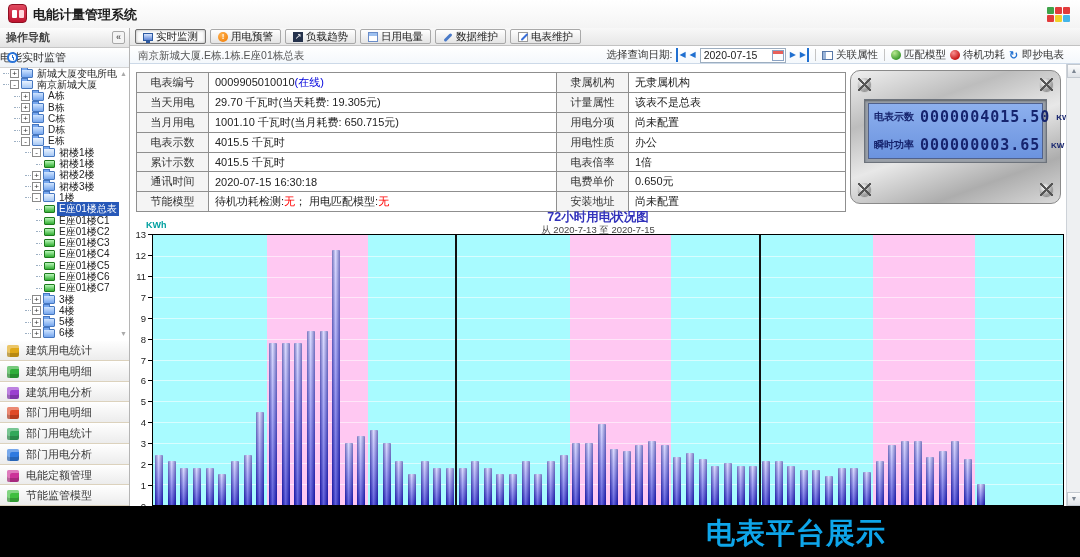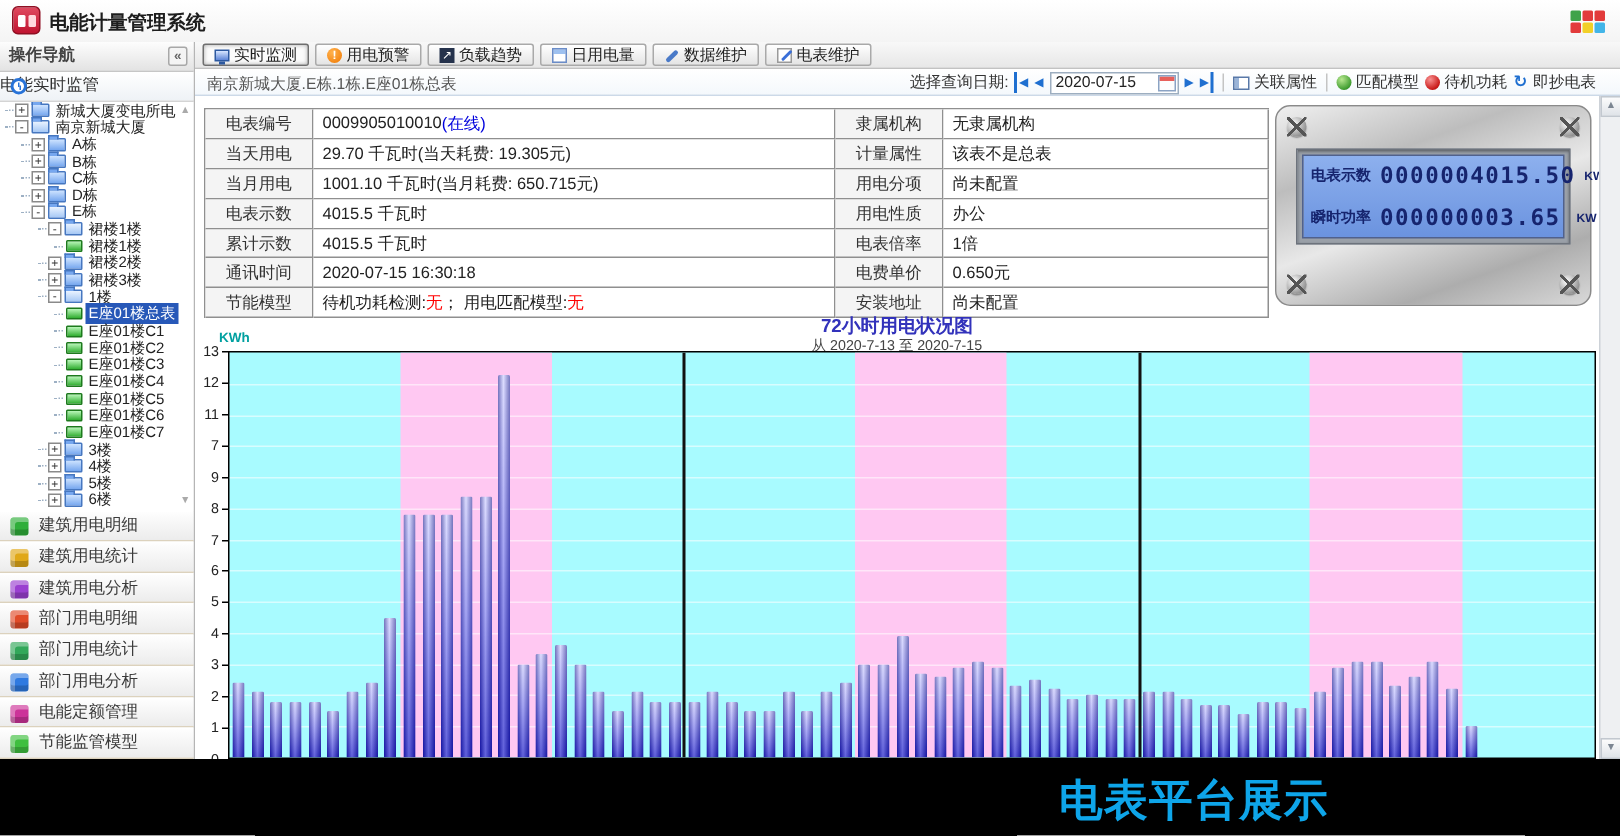--- a/index.html
+++ b/index.html
@@ -297,22 +297,22 @@
           <span style="width: 24px;"></span>
           <span class="dash"></span>
           <span class="toggle">+</span>
           <span class="ico-folder"></span>
           <span class="tree-label">6楼</span>
         </div>
       </div>
     <span class="scrollhint" style="top:42px">▲</span>
     <span class="scrollhint" style="top:302px">▼</span>
     <div class="accordion" id="accordion">
+        <div class="acc-item"><span class="acc-ico" style="background: rgb(224, 168, 24);"></span>建筑用电统计</div>
         <div class="acc-item"><span class="acc-ico" style="background: rgb(47, 174, 58);"></span>建筑用电明细</div>
-        <div class="acc-item"><span class="acc-ico" style="background: rgb(224, 168, 24);"></span>建筑用电统计</div>
         <div class="acc-item"><span class="acc-ico" style="background: rgb(154, 63, 208);"></span>建筑用电分析</div>
         <div class="acc-item"><span class="acc-ico" style="background: rgb(224, 74, 40);"></span>部门用电明细</div>
         <div class="acc-item"><span class="acc-ico" style="background: rgb(50, 168, 90);"></span>部门用电统计</div>
         <div class="acc-item"><span class="acc-ico" style="background: rgb(47, 122, 224);"></span>部门用电分析</div>
         <div class="acc-item"><span class="acc-ico" style="background: rgb(204, 51, 153);"></span>电能定额管理</div>
         <div class="acc-item"><span class="acc-ico" style="background: rgb(63, 191, 63);"></span>节能监管模型</div>
       </div>
   </div>
 
   <div class="tabbar" id="tabs">

